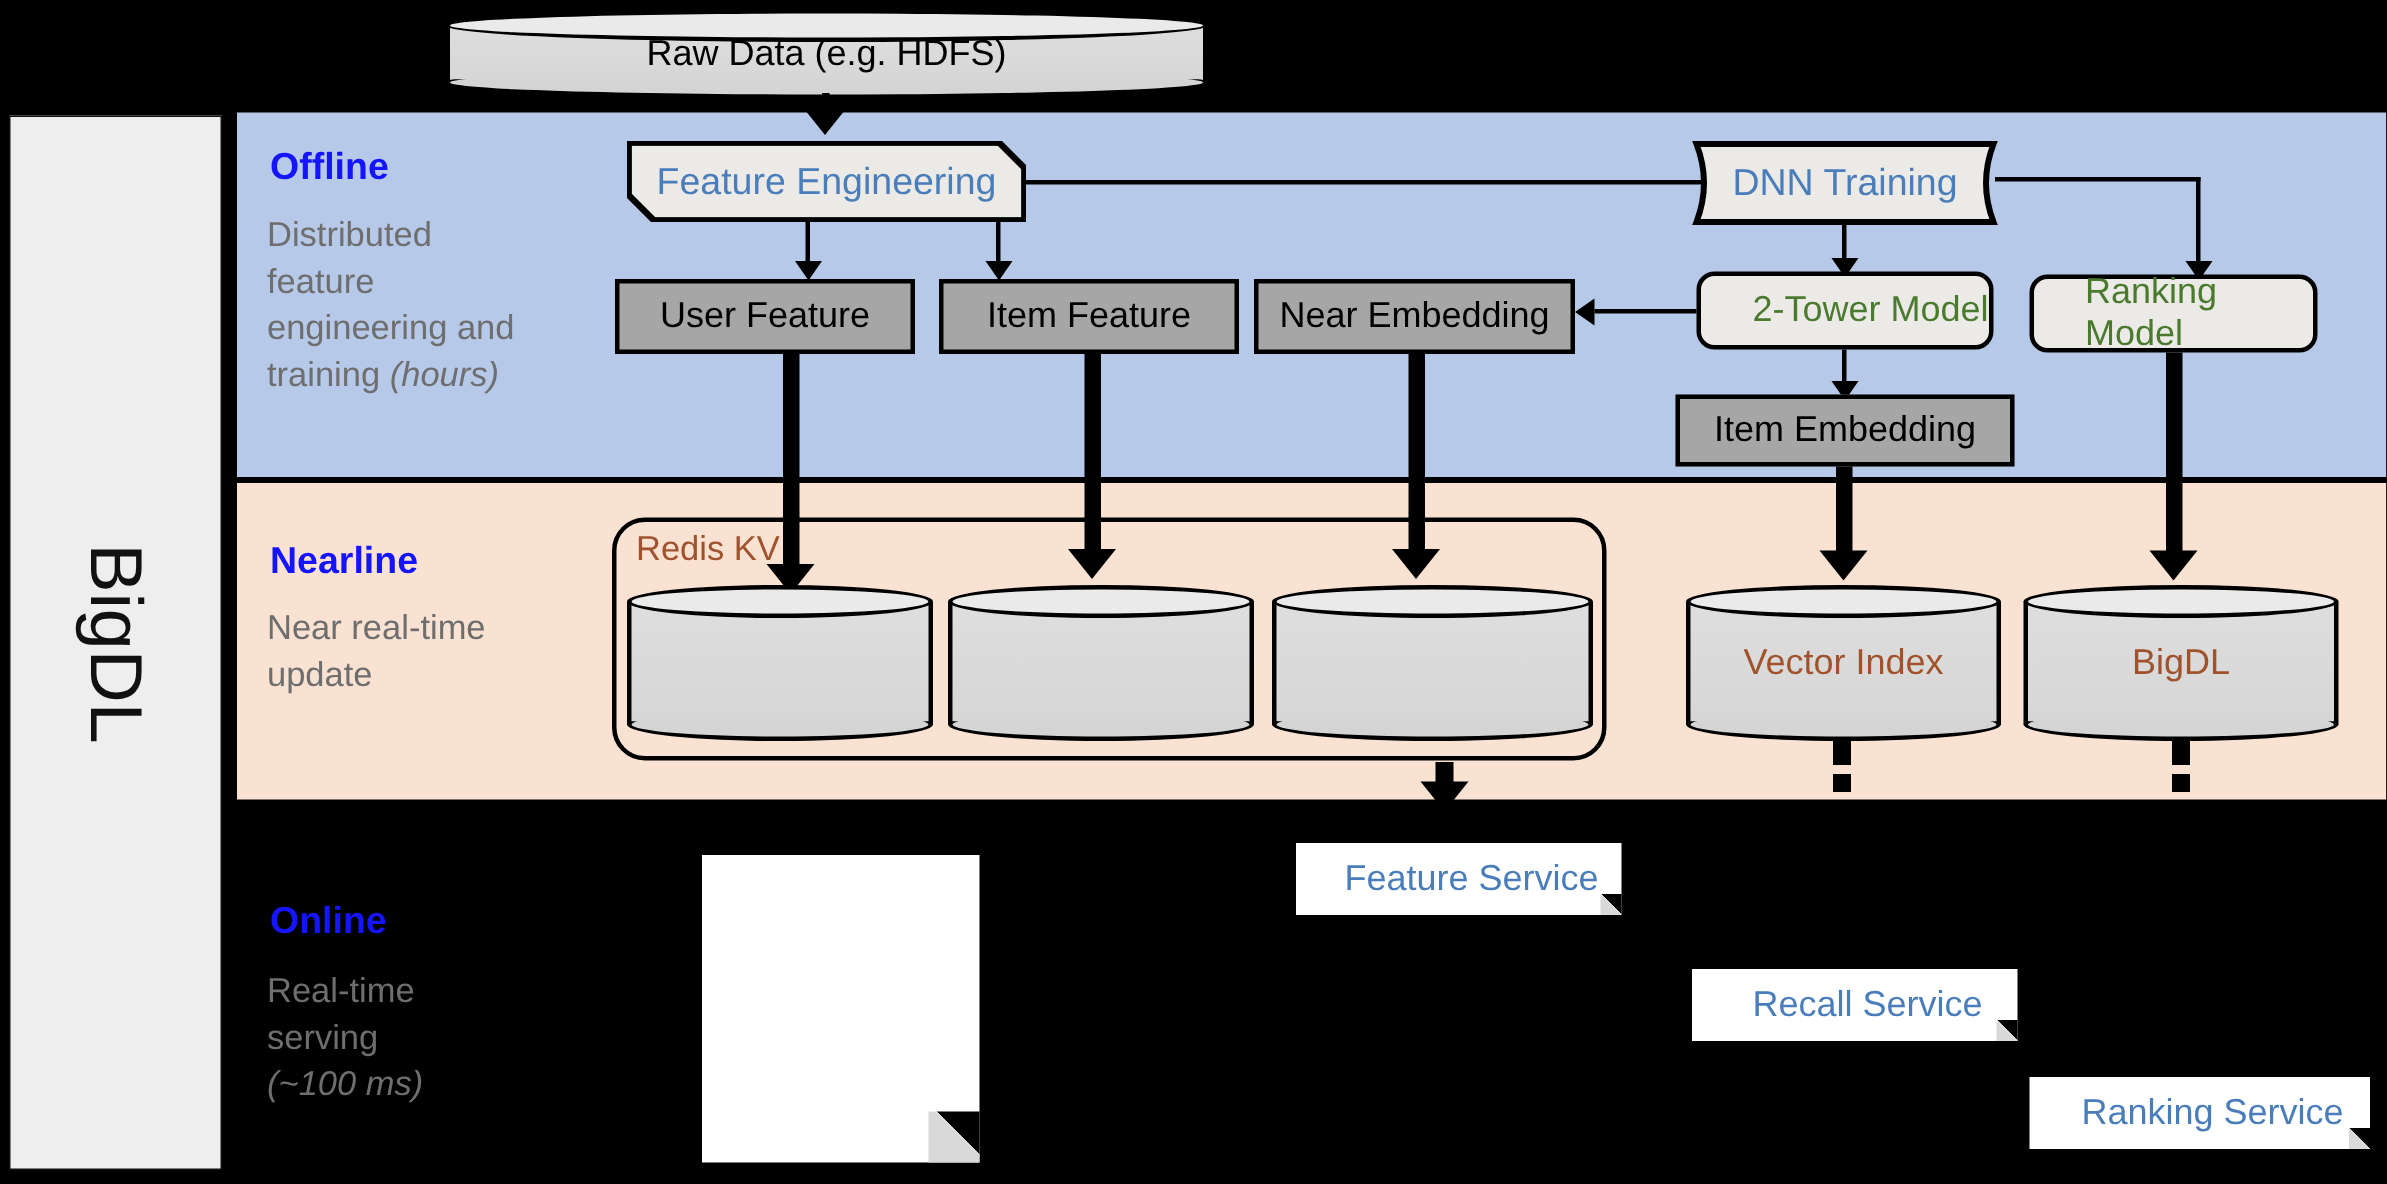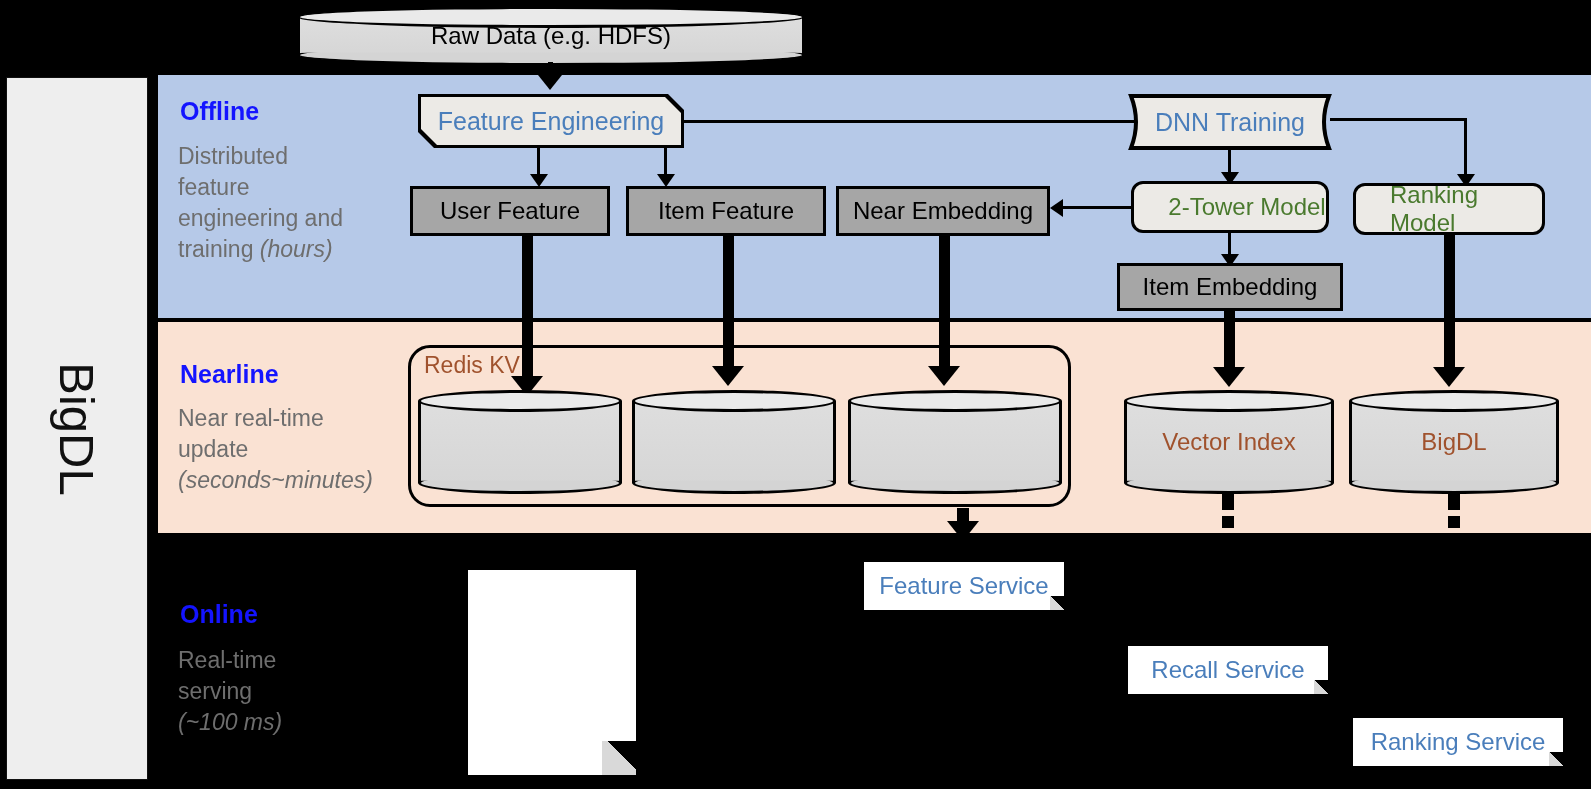--- a/index.html
+++ b/index.html
@@ -62,21 +62,21 @@
     font-size:24px;color:#000;z-index:3;}
 
   
   #redis-group{position:absolute;left:408px;top:345px;width:663px;height:162px;
     border:3px solid #000;border-radius:22px;box-sizing:border-box;background:transparent;}
   #redis-label{position:absolute;left:424px;top:352px;font-size:23px;color:#a0522d;}
 
   
   .doc{position:absolute;background:#ffffff;color:#4a7ebb;
        display:flex;align-items:center;justify-content:center;text-align:center;
-       font-size:24px;line-height:30px;}
+       font-size:24px;line-height:30px;padding-left:17px;}
   .doc .fold{position:absolute;right:0;bottom:0;width:14px;height:14px;
        background:linear-gradient(225deg,#000 0 48%, #d9d9d9 48% 100%);}
   .doc-big .fold{width:34px;height:34px;
        background:linear-gradient(225deg,#000 0 42%, #d9d9d9 42% 100%);}
 
   
   .ln{position:absolute;background:#000;}
   .arrowdown{position:absolute;width:0;height:0;border-left:9px solid transparent;border-right:9px solid transparent;border-top:13px solid #000;}
   .arrowdown-fat{position:absolute;width:0;height:0;border-left:16px solid transparent;border-right:16px solid transparent;border-top:20px solid #000;}
   .arrowleft{position:absolute;width:0;height:0;border-top:9px solid transparent;border-bottom:9px solid transparent;border-right:13px solid #000;}
@@ -101,21 +101,20 @@
     <span>Distributed</span><br>
     <span>feature</span><br>
     <span>engineering and</span><br>
     <span>training </span><span class="ital">(hours)</span>
   </div>
 
   <div class="band-title" style="left:180px;top:360px;">Nearline</div>
   <div class="band-sub" style="left:178px;top:403px;">
     <span>Near real-time</span><br>
     <span>update</span><br>
-    <span class="ital">(seconds~minutes)</span>
   </div>
 
   <div class="band-title" style="left:180px;top:600px;">Online</div>
   <div class="band-sub" style="left:178px;top:645px;">
     <span>Real-time</span><br>
     <span>serving</span><br>
     <span class="ital">(~100 ms)</span>
   </div>
 
   <div class="cyl" style="left:297px;top:6px;width:508px;height:60px;">

